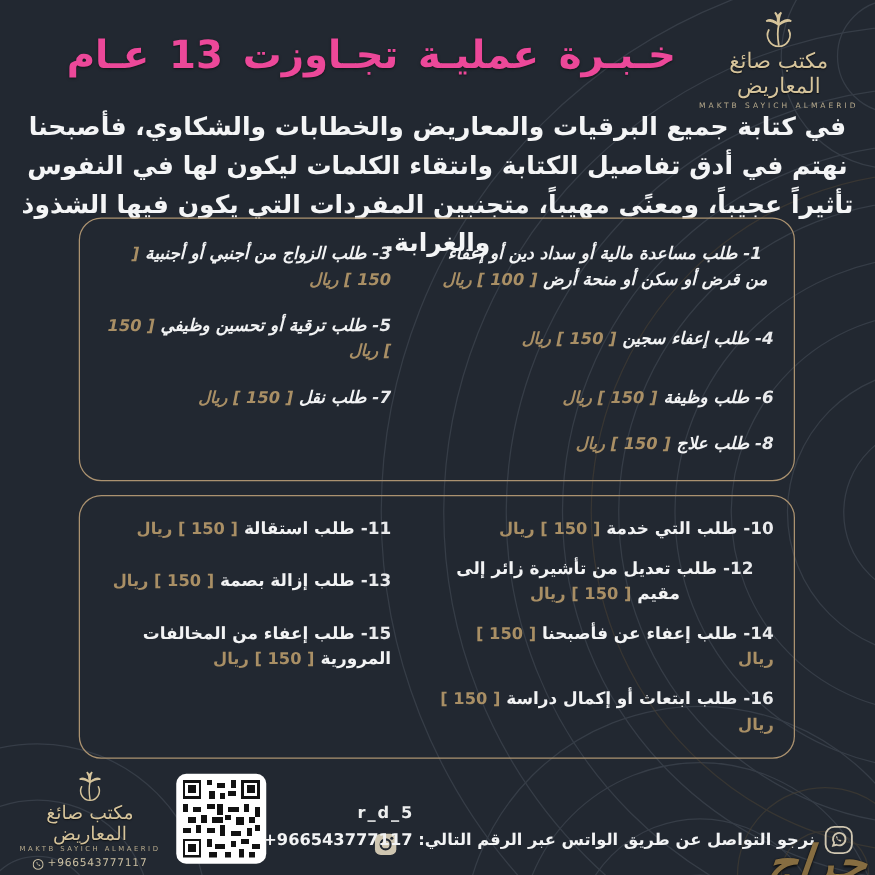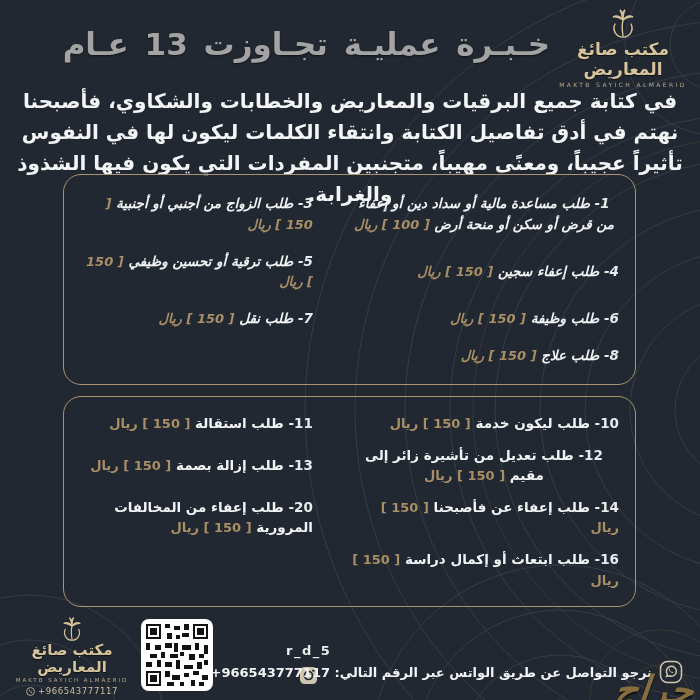--- a/index.html
+++ b/index.html
@@ -12,31 +12,31 @@
   }
   .bg-pattern{ position:absolute; inset:0; pointer-events:none; }
 
   
   .brand-top{
     position:absolute; top:8px; right:8px; width:138px;
     display:flex; flex-direction:column; align-items:center; gap:2px;
     text-align:center;
   }
   .brand-ar{
-    color:#d6c49b; font-weight:bold; font-size:17px; line-height:1.15;
+    color:#d6c49b; font-weight:normal; font-size:17px; line-height:1.15;
     text-shadow:0 1px 1px rgba(0,0,0,.6);
     text-align:center;
   }
   .brand-en{
     color:#b7aa8c; font-size:6px; letter-spacing:2.4px; direction:ltr;
     white-space:nowrap;
   }
   .page-title{
     position:absolute; top:26px; right:150px; left:44px;
-    color:#a3a3a3; font-weight:bold; font-size:31px;
+    text-align:center; color:#ec4899; font-weight:bold; font-size:31px;
     word-spacing:5px; text-shadow:0 1px 2px rgba(0,0,0,.5);
   }
   .intro-text{
     position:absolute; top:86px; right:10px; left:10px;
     color:#f4f5f6; font-weight:bold; font-size:20px; line-height:1.55;
     text-align:center;
   }
 
   
   .price-box{
@@ -187,21 +187,21 @@
         <span class="item-label">طلب علاج</span>
         <span class="item-price">[ 150 ] ريال</span>
       </div>
     </div>
 
   <div class="price-box box-2">
 
 
       <div class="item">
         <span class="item-num">10-</span>
-        <span class="item-label">طلب ليكون خدمة</span>
+        <span class="item-label">طلب التي خدمة</span>
         <span class="item-price">[ 150 ] ريال</span>
       </div>
 
       <div class="item">
         <span class="item-num">11-</span>
         <span class="item-label">طلب استقالة</span>
         <span class="item-price">[ 150 ] ريال</span>
       </div>
 
       <div class="item wrap-center">
@@ -216,21 +216,21 @@
         <span class="item-price">[ 150 ] ريال</span>
       </div>
 
       <div class="item">
         <span class="item-num">14-</span>
         <span class="item-label">طلب إعفاء عن فأصبحنا</span>
         <span class="item-price">[ 150 ] ريال</span>
       </div>
 
       <div class="item">
-        <span class="item-num">20-</span>
+        <span class="item-num">15-</span>
         <span class="item-label">طلب إعفاء من المخالفات المرورية</span>
         <span class="item-price">[ 150 ] ريال</span>
       </div>
 
       <div class="item">
         <span class="item-num">16-</span>
         <span class="item-label">طلب ابتعاث أو إكمال دراسة</span>
         <span class="item-price">[ 150 ] ريال</span>
       </div>
     </div>

